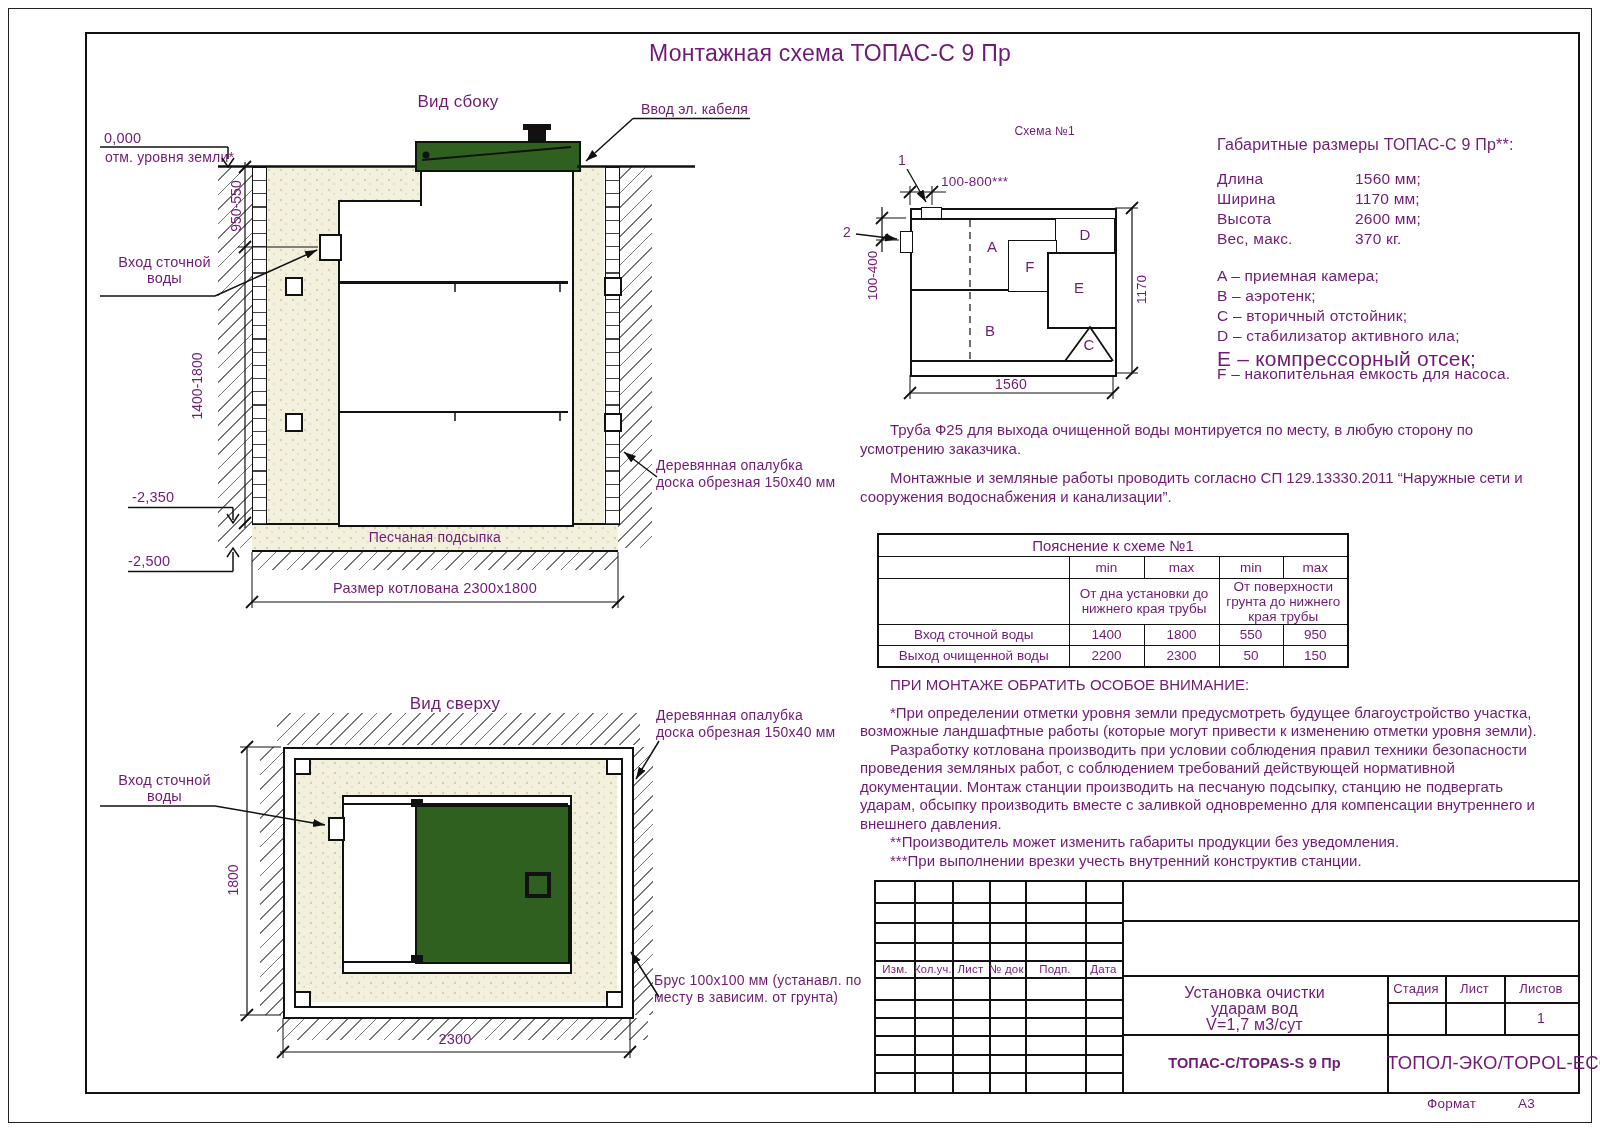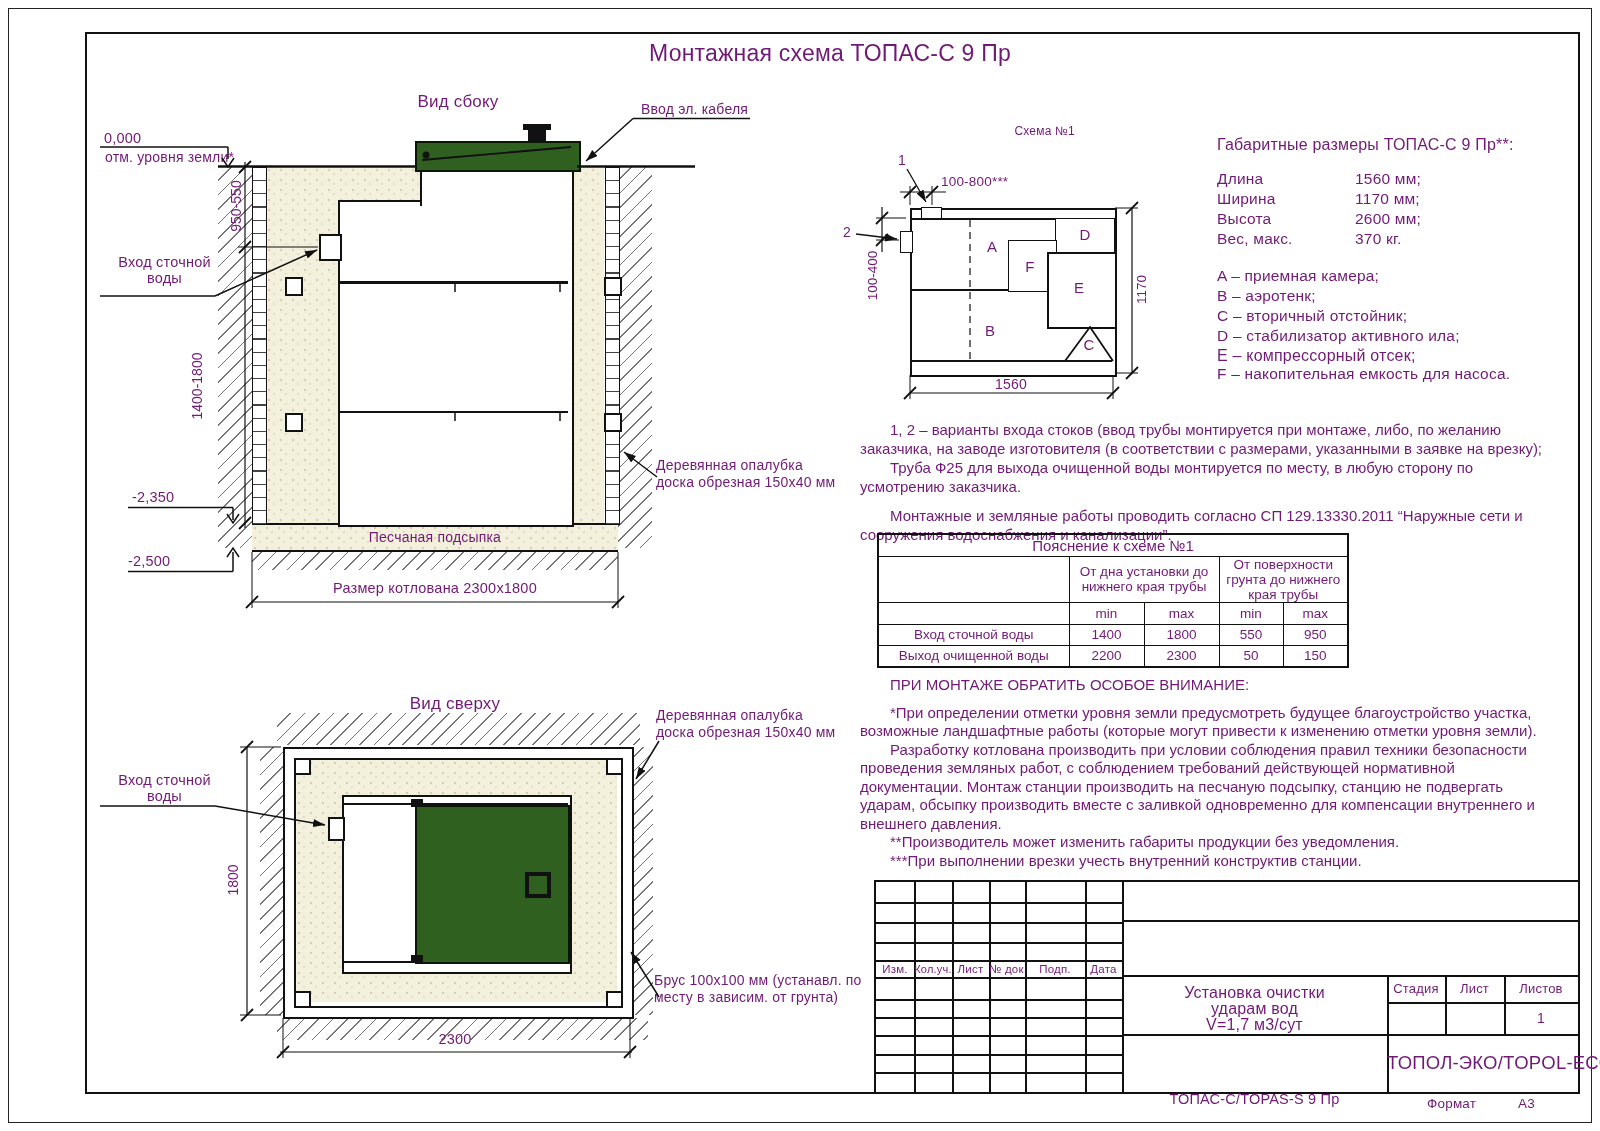--- a/index.html
+++ b/index.html
@@ -157,54 +157,53 @@
     <div class="t" style="left:1355px;top:190px;font-size:15.5px;">1170 мм;</div>
     <div class="t" style="left:1217px;top:210px;font-size:15.5px;">Высота</div>
     <div class="t" style="left:1355px;top:210px;font-size:15.5px;">2600 мм;</div>
     <div class="t" style="left:1217px;top:230px;font-size:15.5px;">Вес, макс.</div>
     <div class="t" style="left:1355px;top:230px;font-size:15.5px;">370 кг.</div>
 
     <div class="t" style="left:1217px;top:267px;font-size:15.5px;">A – приемная камера;</div>
     <div class="t" style="left:1217px;top:287px;font-size:15.5px;">B – аэротенк;</div>
     <div class="t" style="left:1217px;top:307px;font-size:15.5px;">C – вторичный отстойник;</div>
     <div class="t" style="left:1217px;top:327px;font-size:15.5px;">D – стабилизатор активного ила;</div>
-    <div class="t" style="left:1217px;top:347px;font-size:16px;">E – компрессорный отсек;</div>
+    <div class="t" style="left:1217px;top:347px;font-size:21px;">E – компрессорный отсек;</div>
     <div class="t" style="left:1217px;top:365px;font-size:15.5px;">F – накопительная емкость для насоса.</div>
   </div>
 
   <div class="abs" style="left:860px;top:420px;width:694px;font-size:15px;line-height:19px;">
-    <p style="margin:0;text-indent:30px;">1, 2 – варианты входа  стоков (ввод трубы монтируется при монтаже, либо, по желанию заказчика, на заводе изготовителя (в соответствии с размерами, указанными в заявке на врезку);</p>
     <p style="margin:0;text-indent:30px;">Труба Ф25 для выхода очищенной воды монтируется по месту, в любую сторону по усмотрению заказчика.</p>
     <p style="margin:10px 0 0 0;text-indent:30px;">Монтажные и земляные работы проводить согласно СП 129.13330.2011 “Наружные сети и сооружения водоснабжения и канализации”.</p>
   </div>
 
   <div class="abs" style="left:877px;top:533px;">
     <table class="expl" style="width:470px;border:2px solid #111;">
       <colgroup>
           <col style="width:191px">
           <col style="width:75px">
           <col style="width:75px">
           <col style="width:64px">
           <col style="width:65px">
         </colgroup>
       <tbody>
           <tr style="height:22px;">
             <td colspan="5" style="font-size:15px;">Пояснение к схеме №1</td>
           </tr>
-      <tr style="height:40px;">
-        <td></td>
-        <td colspan="2" style="line-height:15px;white-space:normal;">От дна установки до нижнего края трубы</td>
-        <td colspan="2" style="line-height:15px;white-space:normal;">От поверхности грунта до нижнего края трубы</td>
-      </tr>
       <tr style="height:22px;">
         <td></td>
         <td>min</td>
         <td>max</td>
         <td>min</td>
         <td>max</td>
+      </tr>
+      <tr style="height:40px;">
+        <td></td>
+        <td colspan="2" style="line-height:15px;white-space:normal;">От дна установки до нижнего края трубы</td>
+        <td colspan="2" style="line-height:15px;white-space:normal;">От поверхности грунта до нижнего края трубы</td>
       </tr>
       <tr style="height:21px;">
         <td>Вход сточной воды</td>
         <td>1400</td>
         <td>1800</td>
         <td>550</td>
         <td>950</td>
       </tr>
       <tr style="height:22px;">
         <td>Выход очищенной воды</td>
@@ -262,21 +261,21 @@
 
     <div class="t c" style="left:246px;top:103px;width:265px;font-size:16px;line-height:16px;">
       <span>Установка очистки</span><br>
       <span>ударам вод</span><br>
       <span>V=1,7 м3/сут</span>
     </div>
     <div class="t c" style="left:511px;top:99px;width:58px;font-size:13px;">Стадия</div>
     <div class="t c" style="left:569px;top:99px;width:59px;font-size:13px;">Лист</div>
     <div class="t c" style="left:628px;top:99px;width:74px;font-size:13px;">Листов</div>
     <div class="t c" style="left:628px;top:128px;width:74px;font-size:14px;">1</div>
-    <div class="t c" style="left:246px;top:173px;width:265px;font-size:14.5px;font-weight:normal;margin-top:36px;">ТОПАС-С/TOPAS-S 9 Пр</div>
+    <div class="t c" style="left:246px;top:173px;width:265px;font-size:14.5px;font-weight:bold;">ТОПАС-С/TOPAS-S 9 Пр</div>
     <div class="t c" style="left:511px;top:170px;width:191px;font-size:18.5px;">ТОПОЛ-ЭКО/TOPOL-ECO</div>
   </div>
   <div class="t" style="left:1427px;top:1096px;font-size:13.5px;">Формат</div>
   <div class="t" style="left:1518px;top:1096px;font-size:13.5px;">А3</div>
 
   <svg class="lines" width="1600" height="1131" viewBox="0 0 1600 1131">
     <defs>
       <marker id="arr" markerWidth="13" markerHeight="10" refX="12" refY="5" orient="auto" markerUnits="userSpaceOnUse">
         <path d="M0,1 L12,5 L0,9 z" fill="#111"></path>
       </marker>

